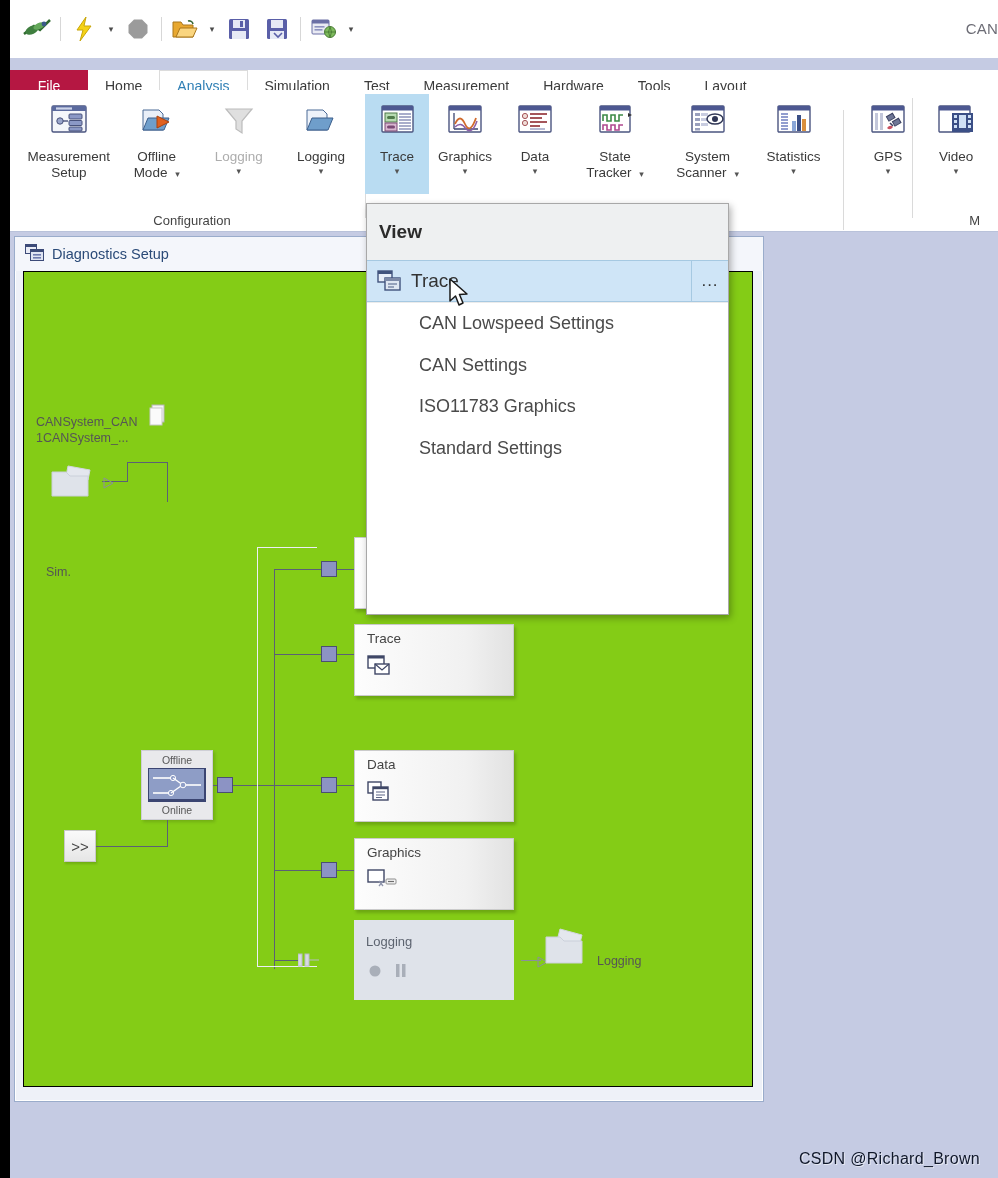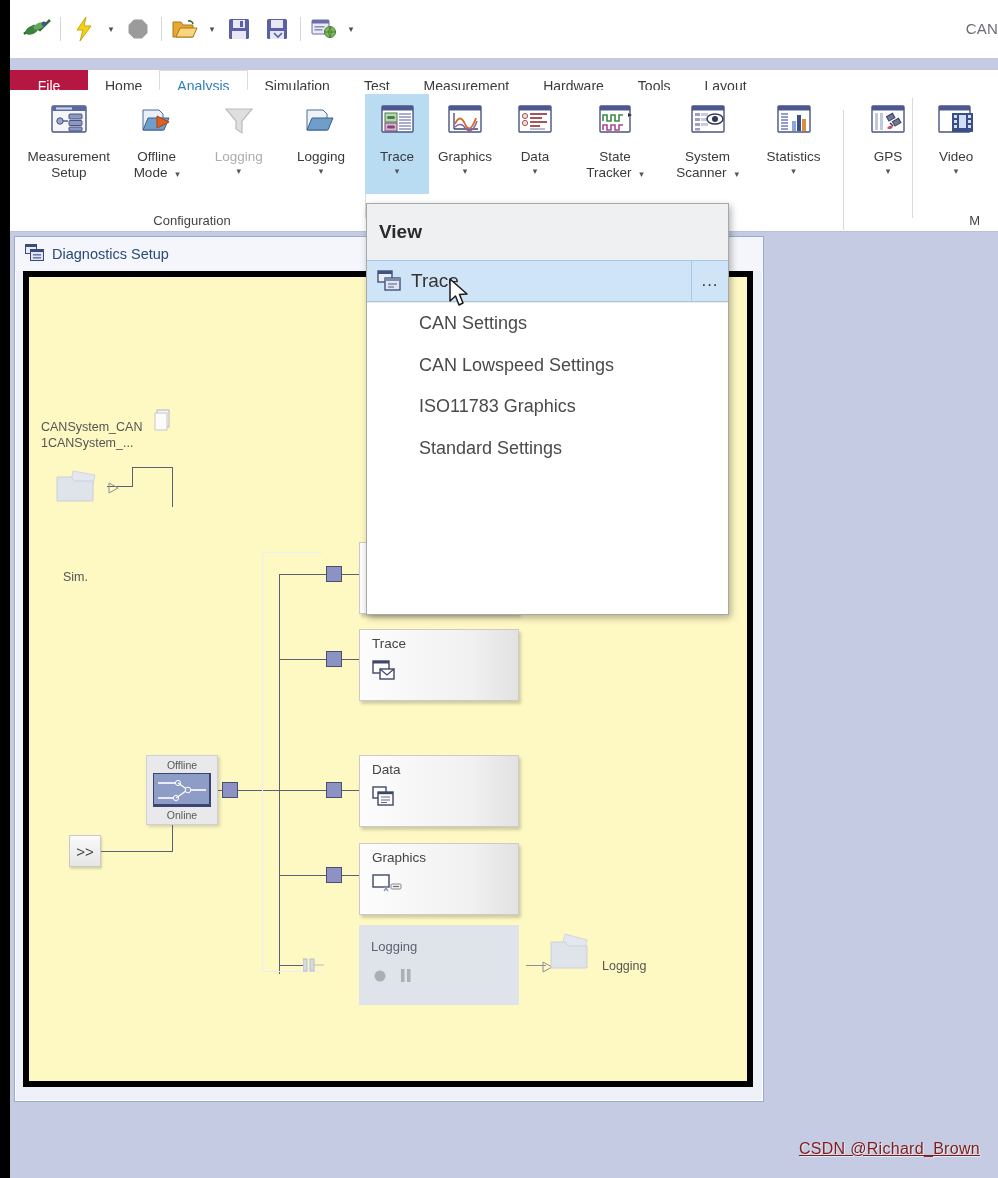--- a/index.html
+++ b/index.html
@@ -88,21 +88,21 @@
     border:1px solid #9aaccb;
     box-shadow:0 0 0 1px #ffffff inset;
   }
   .mwin-title {
     height:34px; display:flex; align-items:center; gap:8px; padding-left:10px;
     background:#f4f6fb;
     font-size:14.5px; color:#2a4a78;
   }
   .mwin-body {
     position:absolute; left:8px; top:34px; right:10px; bottom:14px;
-    background:#fef9c3; border:6px solid #000000;
+    background:#84cc16; border:1px solid #000000;
   }
 
   .diagram { position:absolute; inset:0; }
   .dg-label { position:absolute; font-size:12.5px; color:#555; line-height:16px; }
   .dg-line { position:absolute; background:#5b6075; }
   .dg-node {
     position:absolute; width:16px; height:16px; background:#8c93c4;
     border:1px solid #4a4f72;
   }
   .blockbox {
@@ -166,24 +166,23 @@
   }
   .menu-item {
     height:41.5px; display:flex; align-items:center; padding-left:52px;
     font-size:18px; color:#4a4a4a;
   }
   .menu-itemzone { background:#fff; border-top:1px solid #ebebeb; }
 
   .cursor { position:absolute; left:449px; top:278px; z-index:60; }
 
   .watermark {
-    position:absolute; right:18px; bottom:20px;
-    font-size:16px; color:#7f1d1d; letter-spacing:.3px;
+    position:absolute; right:18px; bottom:10px;
+    font-size:16px; color:#0f172a; letter-spacing:.3px;
     text-shadow:1px 1px 0 #e6e9f3;
-    text-decoration:underline;
   }
 </style>
 </head>
 <body>
 
 <div id="app">
 
   <div class="left-strip"></div>
 
   <div class="qat">
@@ -527,21 +526,21 @@
               <circle cx="22" cy="24" r="2.6" fill="#8e9dc6" stroke="#fff"></circle>
               <path d="M24 9 L34 16" stroke="#fff" stroke-width="1.4"></path>
               <path d="M22 24 L32 17" stroke="#fff" stroke-width="1.4"></path>
               <circle cx="34" cy="16" r="2.8" fill="#8e9dc6" stroke="#fff"></circle>
               <path d="M37 16 h15" stroke="#fff" stroke-width="1.6"></path>
             </svg>
           </div>
           <div class="sw-t">Online</div>
         </div>
 
-        <div class="dg-label" style="left:34px; top:292px;">Sim.</div>
+        <div class="dg-label" style="left:22px; top:292px;">Sim.</div>
         <div class="simbtn">&gt;&gt;</div>
         <div class="dg-line" style="left:72px; top:574px; width:72px; height:1px;"></div>
         <div class="dg-line" style="left:143px; top:548px; width:1px; height:26px;"></div>
 
         <div class="dg-line" style="left:189px; top:513px; width:24px; height:1px;"></div>
         <div class="dg-node" style="left:193px; top:505px;"></div>
 
         <div class="dg-line" style="left:213px; top:513px; width:38px; height:1px;"></div>
         <div class="dg-line" style="left:250px; top:297px; width:1px; height:400px;"></div>
         <div style="position:absolute; left:233px; top:275px; width:60px; height:420px; border:1px solid #eceef5; border-right:none;"></div>
@@ -658,22 +657,22 @@
           <rect x="1" y="1" width="14" height="3" fill="#41537d"></rect>
           <rect x="8" y="8" width="15" height="12" fill="#dfe6f1" stroke="#41537d" stroke-width="1.4"></rect>
           <rect x="8" y="8" width="15" height="3" fill="#7d8aa8"></rect>
           <path d="M11 14 h9 M11 17 h6" stroke="#7d8aa8" stroke-width="1.3"></path>
         </svg>
       </div>
       <div class="mr-lbl">Trace</div>
       <div class="mr-ellipsis">...</div>
     </div>
     <div class="menu-itemzone">
+      <div class="menu-item">CAN Lowspeed Settings</div>
       <div class="menu-item">CAN Settings</div>
-      <div class="menu-item">CAN Lowspeed Settings</div>
       <div class="menu-item">ISO11783 Graphics</div>
       <div class="menu-item">Standard Settings</div>
     </div>
   </div>
 
   <div class="cursor">
     <svg width="22" height="32" viewBox="0 0 22 32">
       <polygon points="1,1 1,23 6.5,18 10,27 14,25 10.5,16.5 18,16" fill="#fff" stroke="#1a1a1a" stroke-width="1.5" stroke-linejoin="round"></polygon>
     </svg>
   </div>

